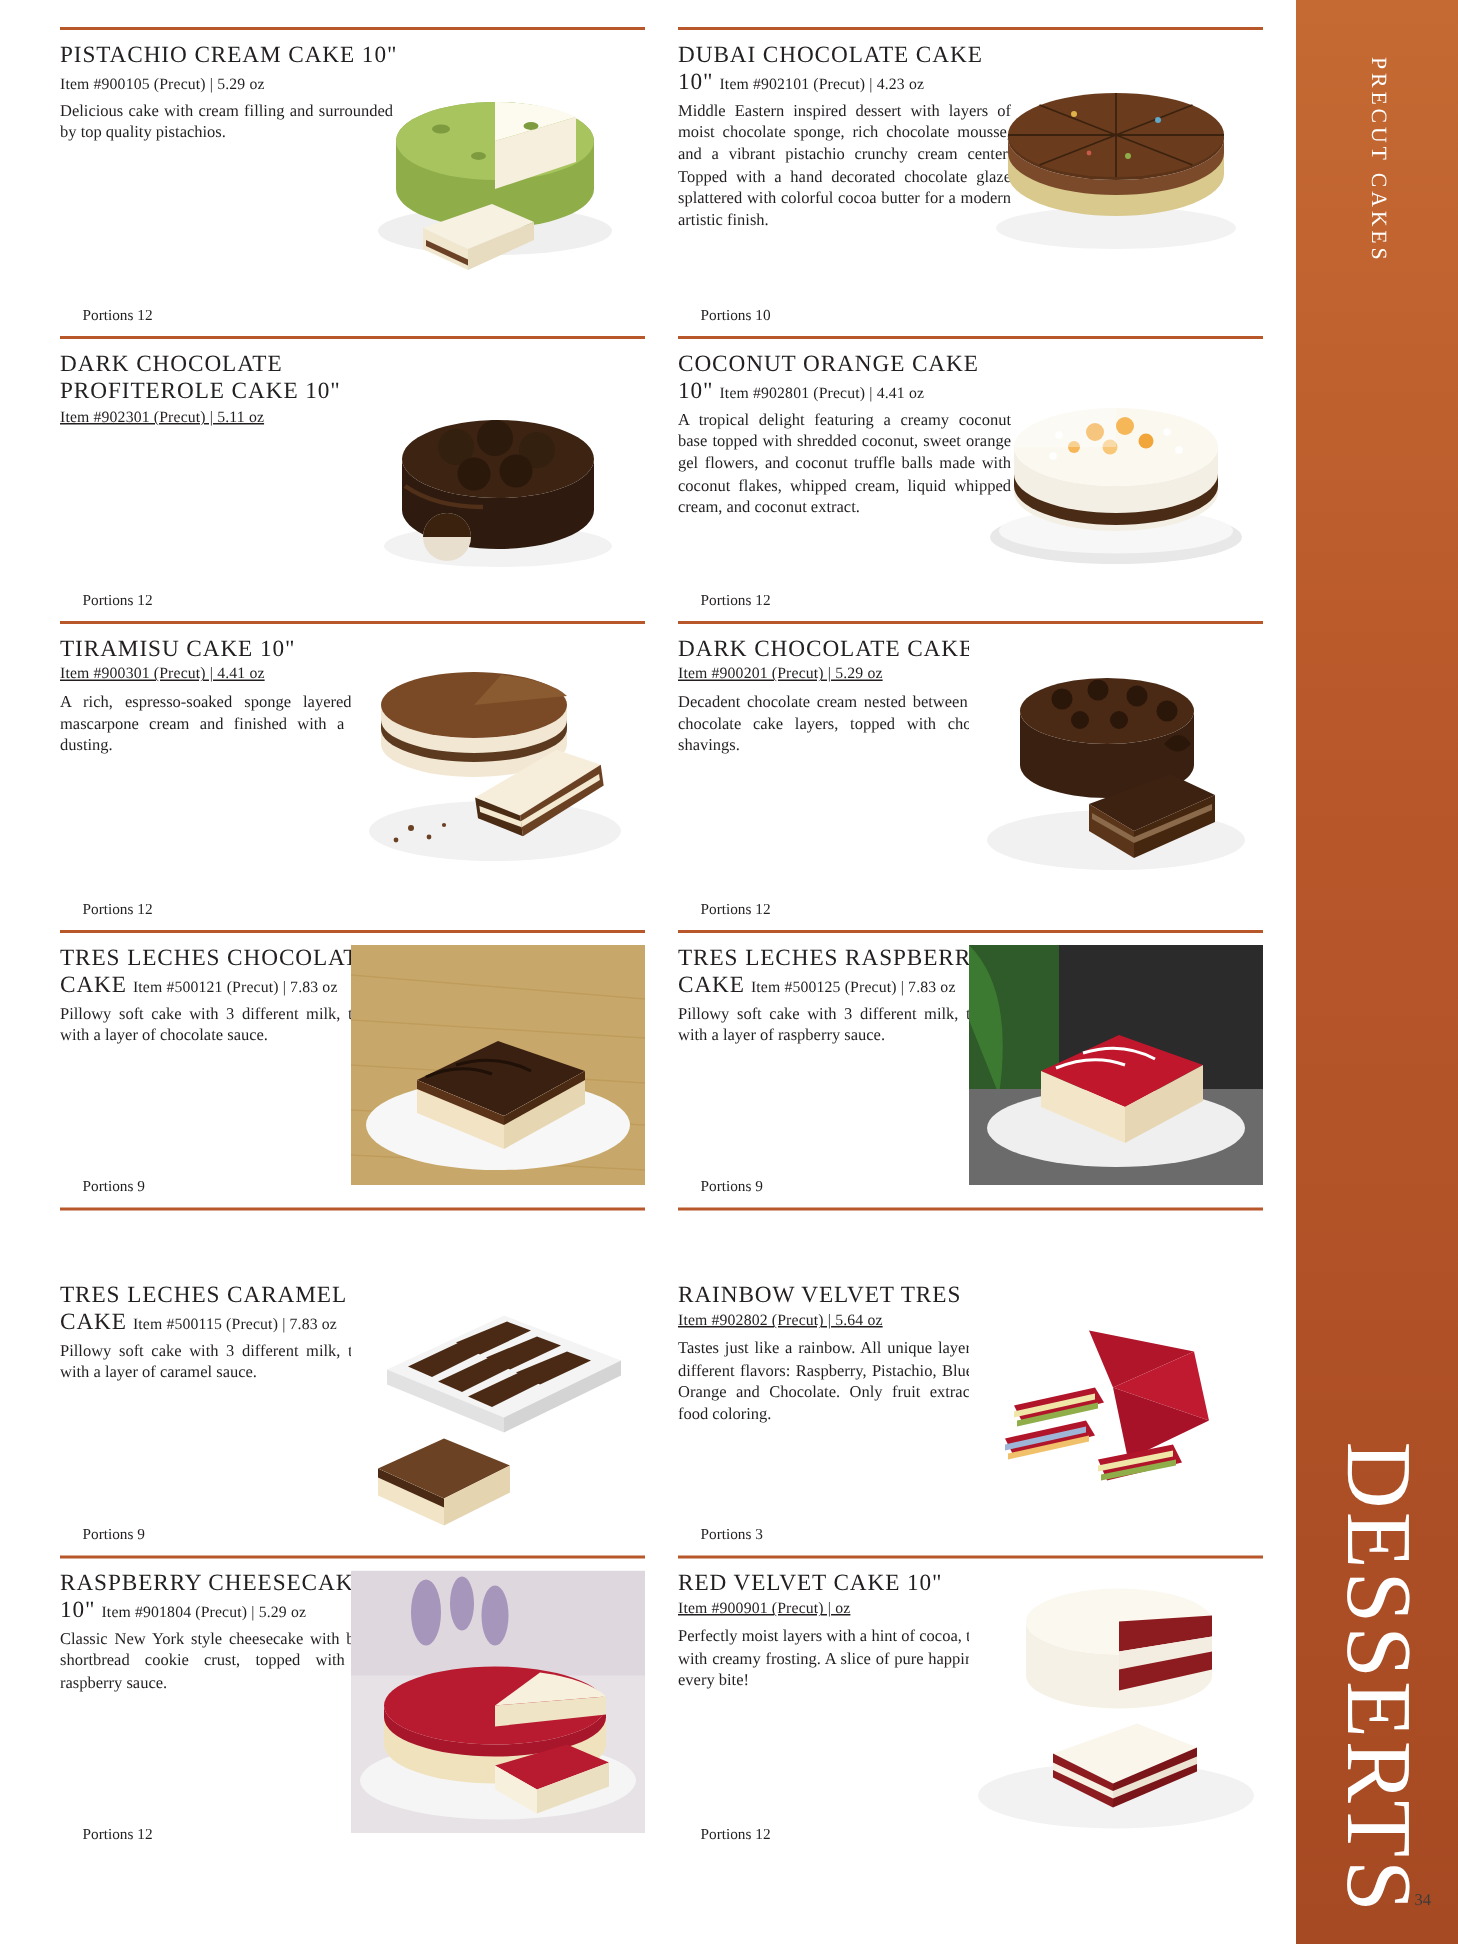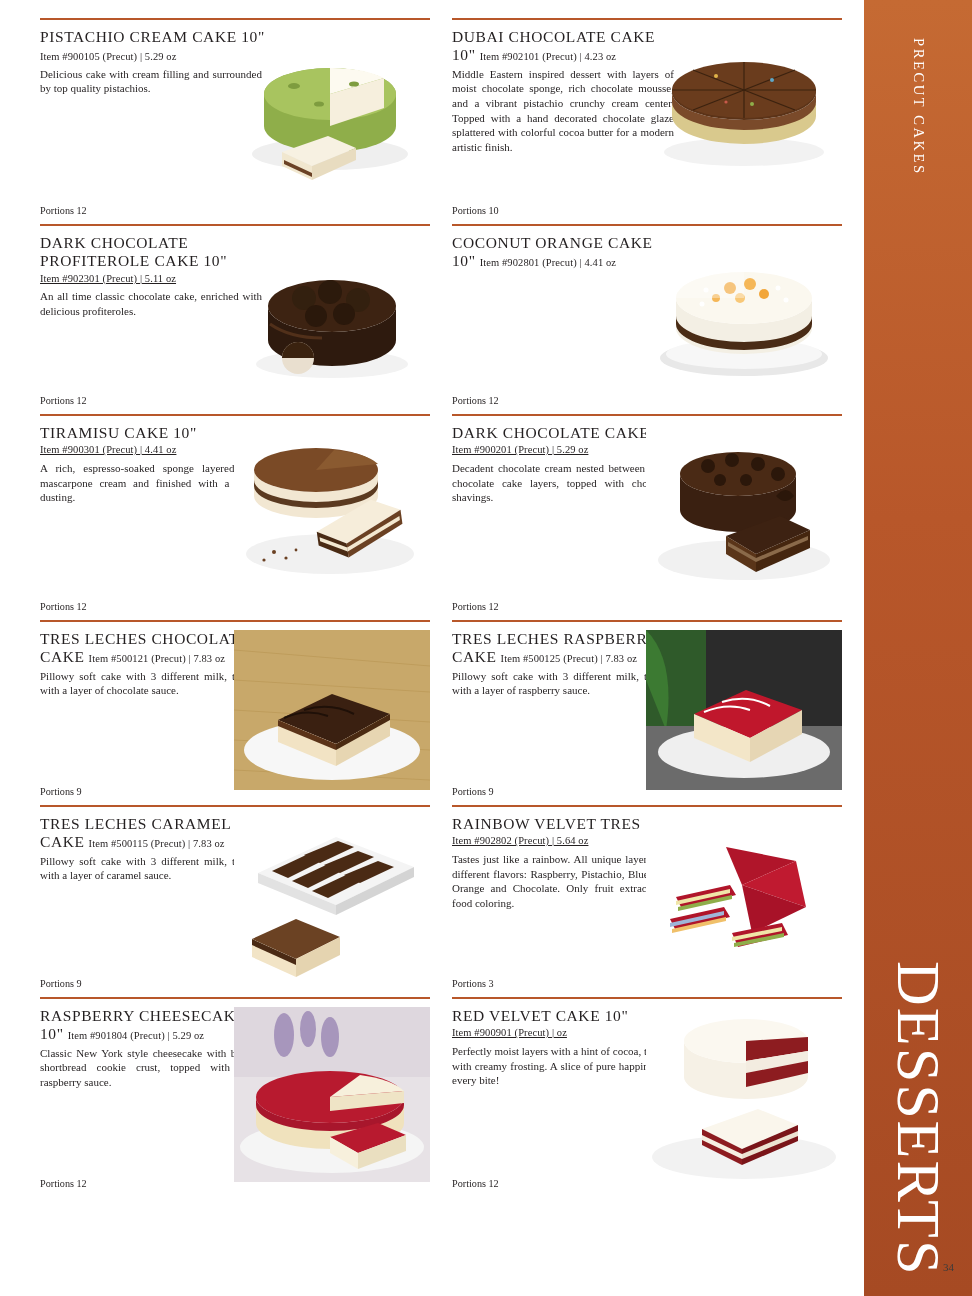--- a/index.html
+++ b/index.html
@@ -119,39 +119,39 @@
     text-align: justify;
     margin: 0;
     color: #231f20;
     width: 222px;
   }
   .portions {
     font-size: 10.2px;
     color: #231f20;
     position: absolute;
     bottom: 8px;
-    left: 0;
+    left: 15px;
   }
 
   .photo {
     position: absolute;
     right: 0;
     top: 6px;
     width: 196px;
     height: 160px;
     overflow: hidden;
   }
   .photo svg { display: block; }
 
   
   .r0 .entry-inner { min-height: 196px; }
   .r1 .entry-inner { min-height: 180px; }
   .r2 .entry-inner { min-height: 196px; }
   .r3 .entry-inner { min-height: 175px; }
-  .r4 .entry-inner { min-height: 182px; }
+  .r4 .entry-inner { min-height: 182px; margin-top: 40px; }
   .r5 .entry-inner { min-height: 190px; }
 </style>
 </head>
 <body>
 
 <div class="page">
 
   <div class="content">
     <div class="grid">
 
@@ -222,21 +222,20 @@
         </div>
       </div>
 
       <div class="entry r1">
         <div class="entry-inner">
           <div class="entry-text">
             <div class="title-line">
               <h2>DARK CHOCOLATE PROFITEROLE CAKE 10"</h2>
             </div>
             <div class="meta-block"><span class="meta">Item #902301 (Precut) | 5.11 oz</span></div>
-            <p class="desc">An all time classic chocolate cake, enriched with delicious profiteroles.</p>
           </div>
           <div class="photo">
             <svg width="196" height="160" viewBox="0 0 196 160">
               <ellipse cx="98" cy="124" rx="76" ry="14" fill="#f2f2f2"></ellipse>
               <path d="M34 66 a64 26 0 0 0 128 0 v34 a64 26 0 0 1 -128 0 z" fill="#2e1a0e"></path>
               <ellipse cx="98" cy="66" rx="64" ry="26" fill="#3d2312"></ellipse>
               <circle cx="70" cy="58" r="12" fill="#33200f"></circle>
               <circle cx="96" cy="52" r="12" fill="#2c1a0c"></circle>
               <circle cx="124" cy="60" r="12" fill="#33200f"></circle>
               <circle cx="110" cy="74" r="11" fill="#2a180b"></circle>
@@ -250,20 +249,21 @@
         </div>
       </div>
 
       <div class="entry r1">
         <div class="entry-inner">
           <div class="entry-text">
             <div class="title-line">
               <h2>COCONUT ORANGE CAKE 10"</h2>
               <span class="meta">Item #902801 (Precut) | 4.41 oz</span>
             </div>
+            <p class="desc">A tropical delight featuring a creamy coconut base topped with shredded coconut, sweet orange gel flowers, and coconut truffle balls made with coconut flakes, whipped cream, liquid whipped cream, and coconut extract.</p>
           </div>
           <div class="photo">
             <svg width="196" height="160" viewBox="0 0 196 160">
               <ellipse cx="98" cy="118" rx="84" ry="18" fill="#e8e8e8"></ellipse>
               <ellipse cx="98" cy="114" rx="78" ry="15" fill="#f7f7f7"></ellipse>
               <path d="M30 58 a68 26 0 0 0 136 0 v30 a68 26 0 0 1 -136 0 z" fill="#f3efe4"></path>
               <path d="M30 76 a68 26 0 0 0 136 0 v8 a68 26 0 0 1 -136 0 z" fill="#4a2c16"></path>
               <ellipse cx="98" cy="58" rx="68" ry="26" fill="#fbf8ef"></ellipse>
               <circle cx="84" cy="48" r="6" fill="#f2a63a"></circle>
               <circle cx="104" cy="44" r="6" fill="#f5b758"></circle>

